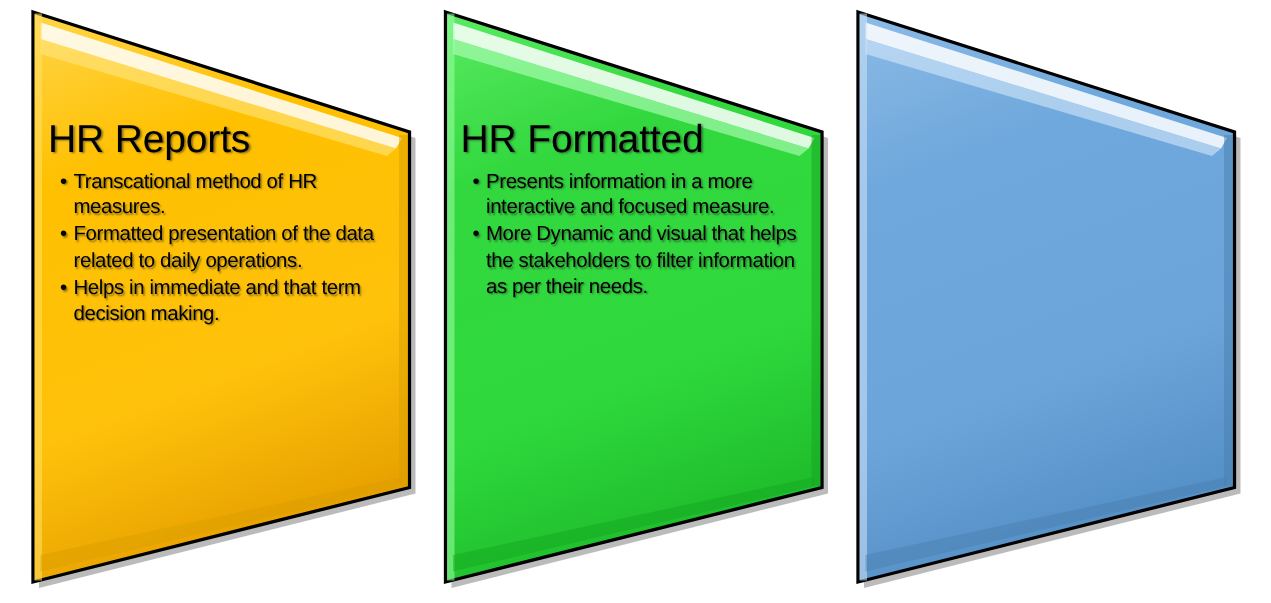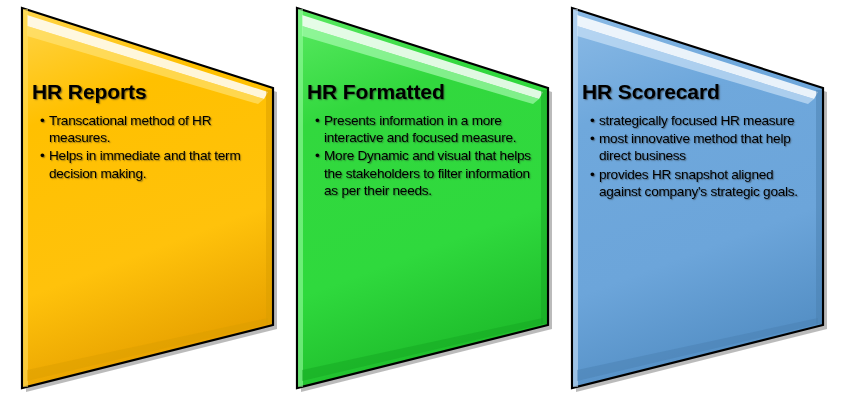--- a/index.html
+++ b/index.html
@@ -45,22 +45,22 @@
 
   .panel-text {
     position: absolute;
     left: 32px;
     top: 80px;
     width: 232px;
     color: #000000;
   }
 
   .panel-title {
-    font-size: 21px;
-    font-weight: bold;
+    font-size: 26px;
+    font-weight: normal;
     letter-spacing: -0.1px;
     line-height: 24px;
     margin: 0 0 5px 0;
     text-shadow: 1.2px 1.2px 1.4px rgba(40,40,40,0.55);
   }
 
   .bullet-list {
     list-style: none;
     margin: 8px;
     padding: 0;
@@ -115,20 +115,21 @@
       <rect x="23" y="9" width="5" height="378" fill="#FFE066" opacity="0.55"></rect>
 
       <polygon points="27,370 268,318 268,324 27,381" fill="#D99E00" opacity="0.45"></polygon>
 
       <rect x="266" y="90" width="6" height="234" fill="#D99E00" opacity="0.5"></rect>
     </svg>
     <div class="panel-text">
       <div class="panel-title">HR Reports</div>
       <ul class="bullet-list">
         <li class="bullet-item">Transcational method of HR measures.</li>
+        <li class="bullet-item">Formatted presentation of the data related to daily operations.</li>
         <li class="bullet-item">Helps in immediate and that term decision making.</li>
       </ul>
     </div>
   </div>
 
   <div class="panel panel-2">
     <svg viewBox="0 0 282 402">
       <defs>
         <linearGradient id="grad2" x1="0" y1="0" x2="0.25" y2="1">
           <stop offset="0%" stop-color="#5BEA63"></stop>
@@ -165,23 +166,15 @@
         </linearGradient>
       </defs>
       <polygon points="26,12 277,92 277,329 26,392" fill="rgba(60,60,60,0.35)"></polygon>
       <polygon points="22,8 273,88 273,325 22,388" fill="url(#grad3)" stroke="#000000" stroke-width="2.2" stroke-linejoin="miter"></polygon>
       <polygon points="27,15 268,92 264,99 27,26" fill="#FFFFFF" opacity="0.85"></polygon>
       <polygon points="27,26 264,99 258,104 27,36" fill="#D3E8FA" opacity="0.6"></polygon>
       <rect x="23" y="9" width="5" height="378" fill="#CFE4F8" opacity="0.55"></rect>
       <polygon points="27,370 268,318 268,324 27,381" fill="#4A7FB0" opacity="0.45"></polygon>
       <rect x="266" y="90" width="6" height="234" fill="#4A7FB0" opacity="0.5"></rect>
     </svg>
-    <div class="panel-text">
-      <div class="panel-title">HR Scorecard</div>
-      <ul class="bullet-list">
-        <li class="bullet-item">strategically focused HR measure</li>
-        <li class="bullet-item">most innovative method that help direct business</li>
-        <li class="bullet-item">provides HR snapshot aligned against company's strategic goals.</li>
-      </ul>
-    </div>
   </div>
 
 </div>
 
 </body></html>

